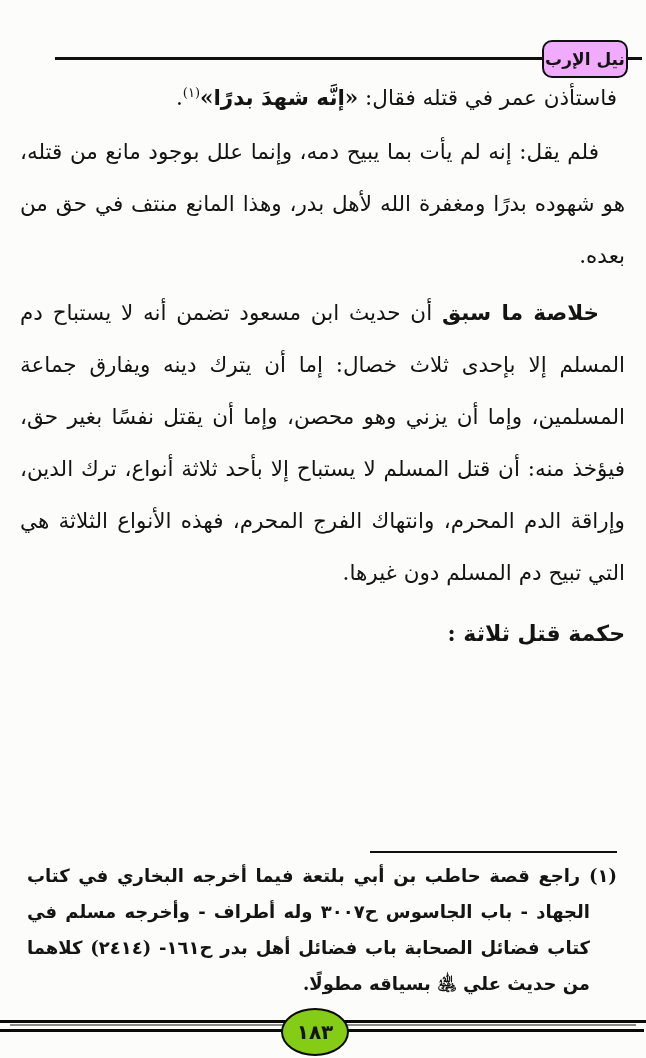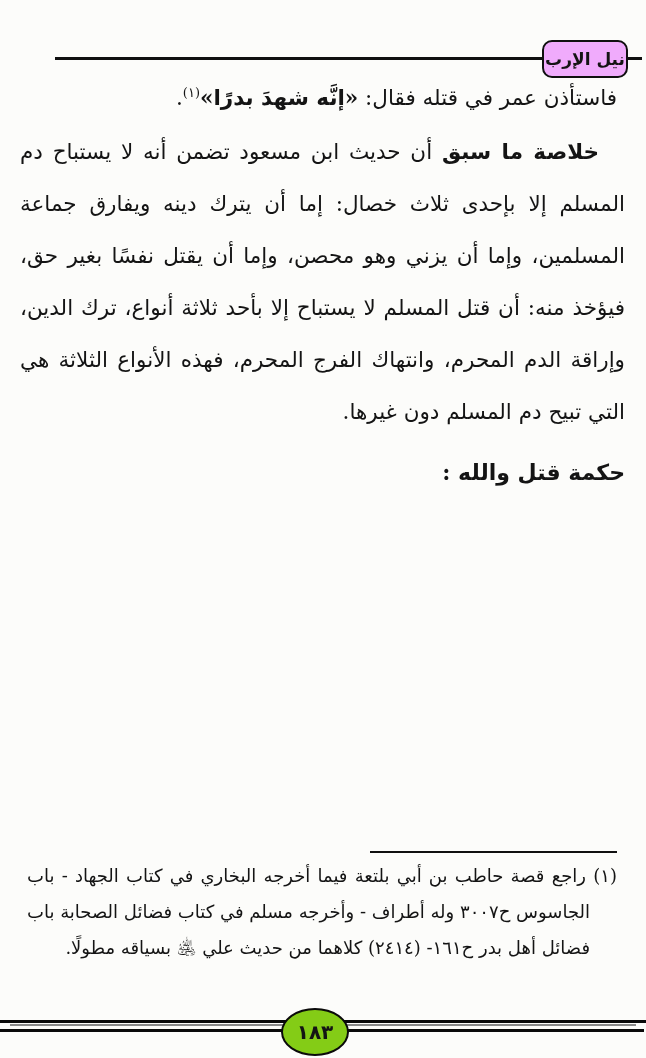--- a/index.html
+++ b/index.html
@@ -58,21 +58,21 @@
 
   
   .fn-sep {
     position: absolute; top: 851px; right: 29px;
     width: 247px; height: 2px; background: #101010;
   }
   .footnote {
     position: absolute; top: 858px; right: 29px; left: 27px;
     font-size: 18px; line-height: 36px;
     text-align: justify; text-justify: inter-word;
-    padding-right: 27px; text-indent: -27px;
+    padding-right: 27px; text-indent: -27px; font-weight: bold;
   }
 
   
   .bottom-line-1 {
     position: absolute; top: 1020px; left: 0; right: 0;
     height: 3px; background: #0a0a0a;
   }
   .bottom-line-2 {
     position: absolute; top: 1029px; left: 0; right: 2px;
     height: 3px; background: #0a0a0a;
@@ -99,24 +99,25 @@
   <div class="header-rule"></div>
   <div class="header-dash"></div>
   <div class="title-box">
     <span>نيل الإرب</span>
   </div>
 </header>
 
 <main>
   <p class="para p1"><span>فاستأذن عمر في قتله فقال: </span><span class="quote">«إنَّه شهدَ بدرًا»</span><sup class="fn-ref">(١)</sup><span>.</span></p>
 
+  <p class="para indent">فلم يقل: إنه لم يأت بما يبيح دمه، وإنما علل بوجود مانع من قتله، هو شهوده بدرًا ومغفرة الله لأهل بدر، وهذا المانع منتف في حق من بعده.</p>
 
   <p class="para indent"><span class="quote">خلاصة ما سبق</span><span> أن حديث ابن مسعود تضمن أنه لا يستباح دم المسلم إلا بإحدى ثلاث خصال: إما أن يترك دينه ويفارق جماعة المسلمين، وإما أن يزني وهو محصن، وإما أن يقتل نفسًا بغير حق، فيؤخذ منه: أن قتل المسلم لا يستباح إلا بأحد ثلاثة أنواع، ترك الدين، وإراقة الدم المحرم، وانتهاك الفرج المحرم، فهذه الأنواع الثلاثة هي التي تبيح دم المسلم دون غيرها.</span></p>
 
-  <h2 class="heading">حكمة قتل والله :</h2>
+  <h2 class="heading">حكمة قتل ثلاثة :</h2>
 
 </main>
 
 <footer>
   <div class="fn-sep"></div>
   <div class="footnote"><span>(١)</span><span> راجع قصة حاطب بن أبي بلتعة فيما أخرجه البخاري في كتاب الجهاد - باب الجاسوس ح٣٠٠٧ وله أطراف - وأخرجه مسلم في كتاب فضائل الصحابة باب فضائل أهل بدر ح١٦١- (٢٤١٤) كلاهما من حديث علي ﵁ بسياقه مطولًا.</span></div>
 
   <div class="bottom-line-1"></div>
   <div class="bottom-line-shadow"></div>
   <div class="bottom-line-2"></div>

